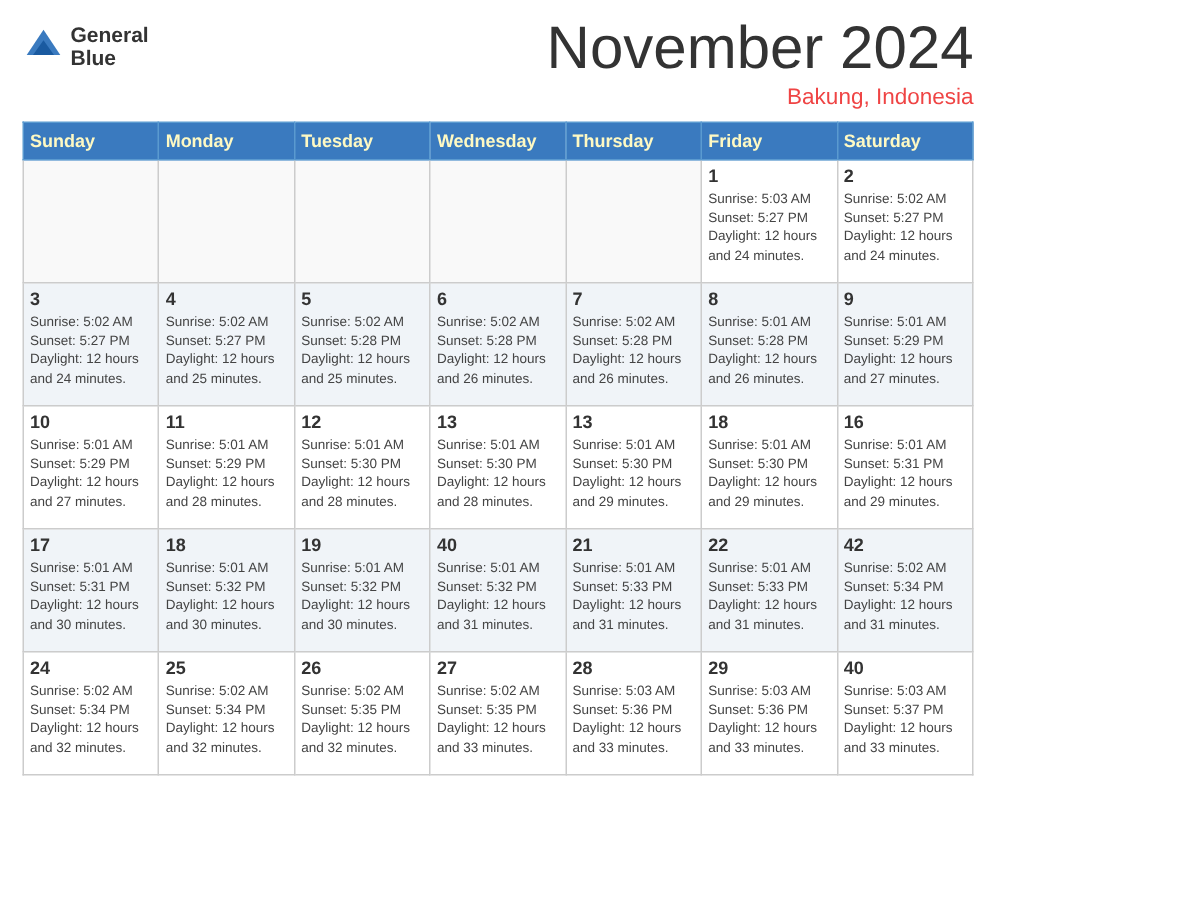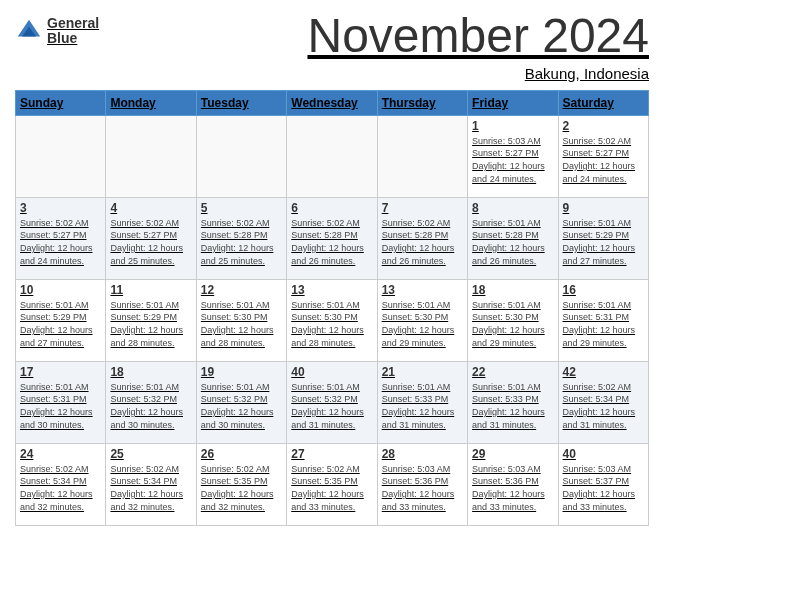--- a/index.html
+++ b/index.html
@@ -8,21 +8,20 @@
       background: #fff;
       width: 792px;
       min-height: 612px;
       padding: 0;
     }
     .page {
       width: 664px;
       min-height: 612px;
       background: #fff;
       padding: 10px 15px 33px 15px;
-      text-decoration: underline;
     }
     .header {
       display: flex;
       justify-content: space-between;
       align-items: flex-start;
       margin-bottom: 8px;
     }
     .logo {
       display: flex;
       align-items: center;
@@ -39,39 +38,39 @@
       display: block;
     }
     .logo-icon {
       width: 28px;
       height: 28px;
     }
     .title-area {
       text-align: right;
     }
     .month-title {
-      font-size: 48px;
+      font-size: 40px;
       font-weight: 300;
       color: #333;
       line-height: 1.1;
     }
     .location {
       font-size: 15px;
-      color: #000000;
+      color: #ef4444;
       margin-top: 2px;
       text-align: right;
     }
     .calendar {
       width: 100%;
       border-collapse: collapse;
       table-layout: fixed;
     }
     .calendar th {
       background-color: #3a7abf;
-      color: #000000;
+      color: #fef9c3;
       font-size: 12px;
       font-weight: bold;
       padding: 5px 4px;
       text-align: left;
       border: 1px solid #5a9ad0;
     }
     .calendar td {
       border: 1px solid #ccc;
       vertical-align: top;
       padding: 3px 4px;

